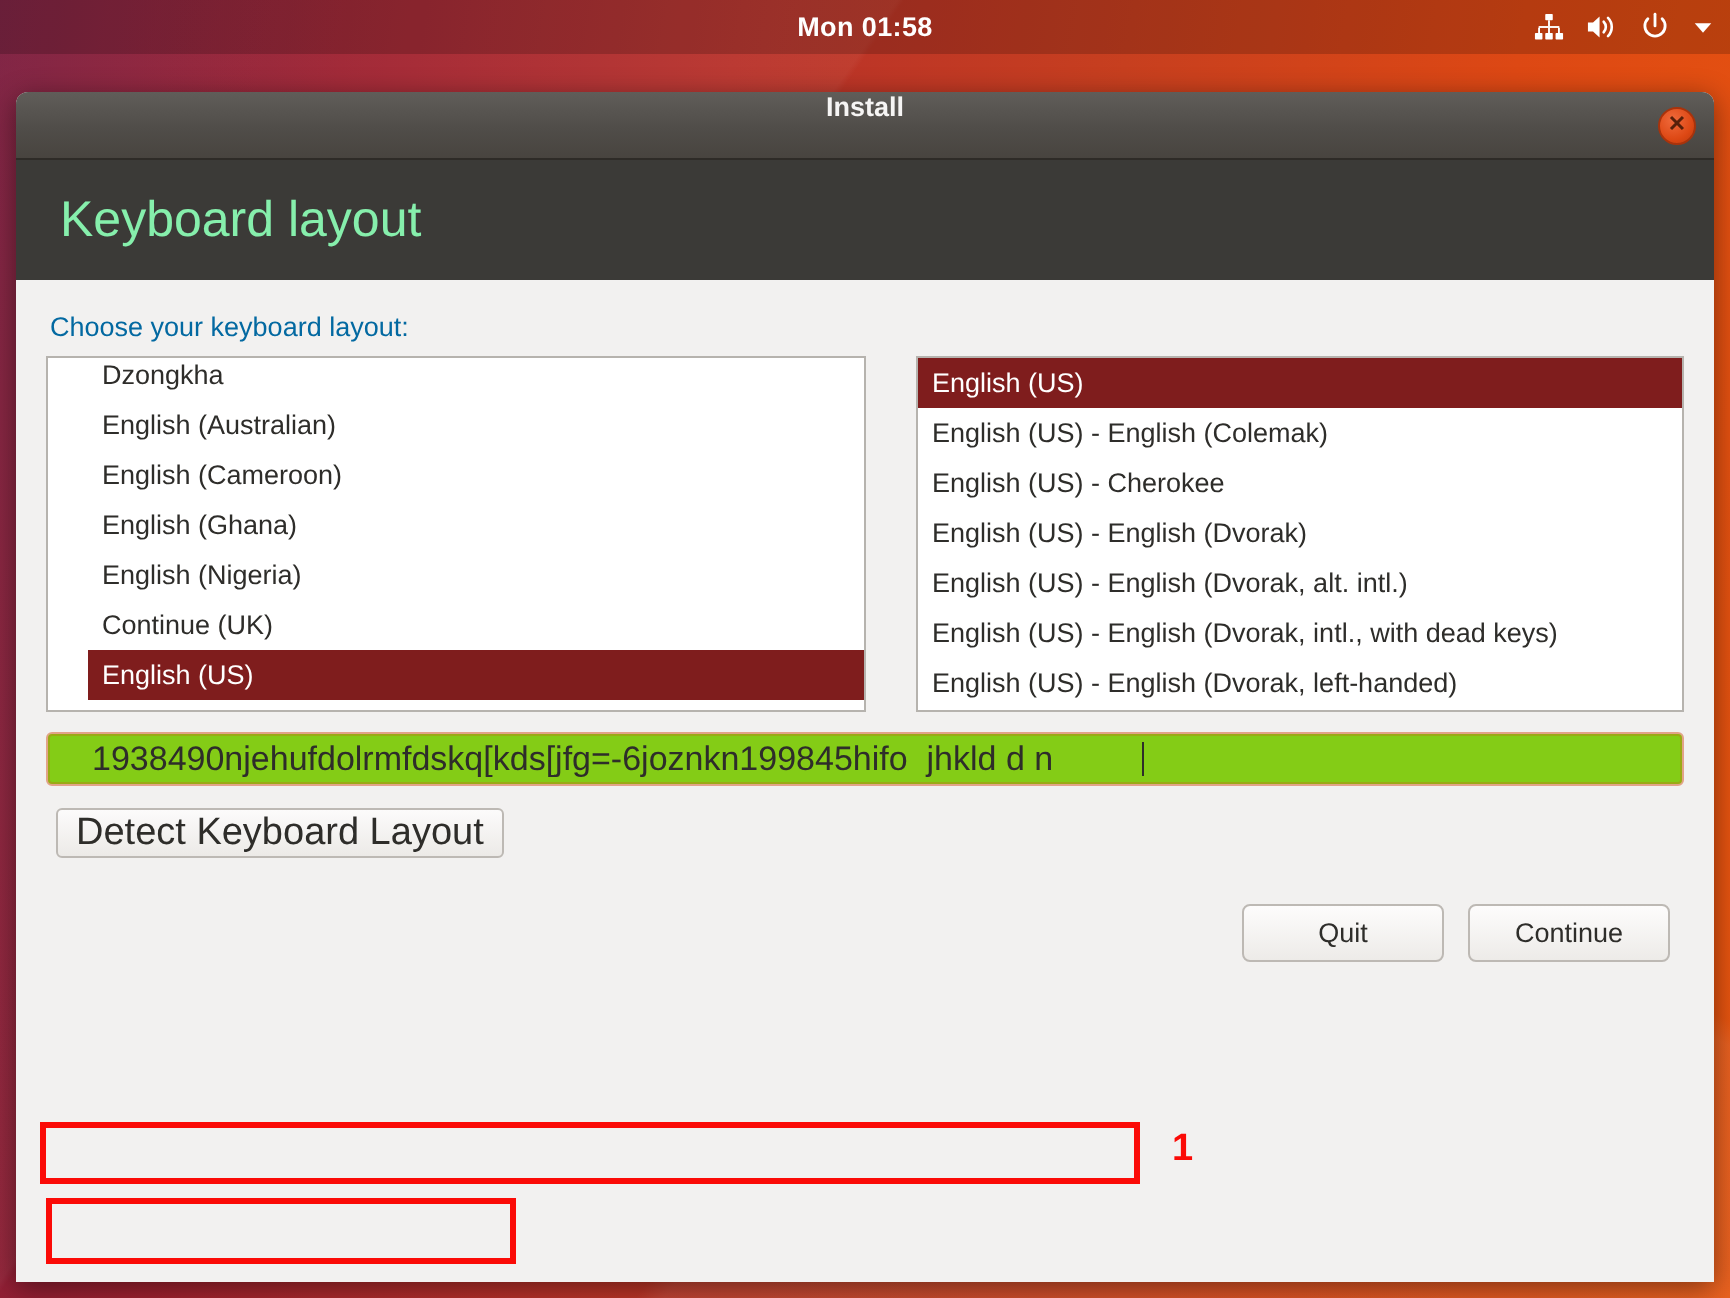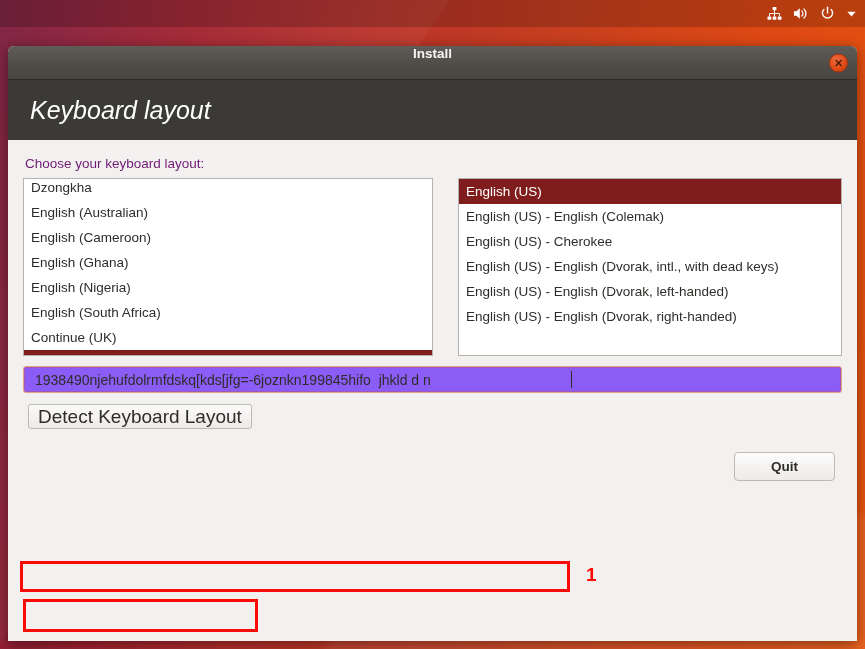--- a/index.html
+++ b/index.html
@@ -67,72 +67,72 @@
     cursor:pointer;
   }
 
   
   .page-header {
     height:60px; background:#3b3a37;
     display:flex; align-items:center;
     padding-left:22px;
   }
   .page-header h1 {
-    color:#ffffff; font-size:25px; font-weight:normal;font-style:italic;
+    color:#86efac; font-size:25px; font-weight:normal;
   }
 
   
   .body {
     background:#f2f1f0;
     height:461px; position:relative;
     padding:0;
   }
   .prompt {
     position:absolute; left:17px; top:16px;
-    font-size:13.5px; color:#701a75;
+    font-size:13.5px; color:#0369a1;
   }
 
   .lists {
     position:absolute; left:15px; top:38px;
     width:819px; height:178px;
     display:flex; gap:25px;
   }
   .listbox {
     background:#ffffff;
     border:1px solid #b6b3ae;
     overflow:hidden;
     position:relative;
   }
   .listbox.left  { width:410px; }
   .listbox.right { flex:1; }
   .list-inner { position:absolute; left:0; right:0; }
-  .listbox.left  .list-inner { top:-4px; }
+  .listbox.left  .list-inner { top:-4px;padding-left:20px; }
   .listbox.right .list-inner { top:0; }
   .row {
     height:25px; line-height:25px;
     padding-left:7px;
     font-size:13.5px; color:#2e2d2a;
     white-space:nowrap;
     cursor:default;
   }
   .row.selected { background:#7f1d1d; color:#ffffff; }
 
   
   .type-row {
     position:absolute; left:15px; top:226px; width:819px; height:27px;
   }
   .type-input {
     width:100%; height:100%;
-    background:#8b5cf6;
+    background:#84cc16;
     border:1px solid #e2a387;
     border-radius:3px;
     box-shadow:inset 0 0 0 1px rgba(221,72,20,.26);
     font-family:"Liberation Sans", sans-serif;
-    font-size:14px; color:#2e2d2a;
-    padding:0 11px;
+    font-size:17px; color:#2e2d2a;
+    padding:0 22px;
     outline:none;
   }
   .caret {
     position:absolute; left:548px; top:5px;
     width:1px; height:17px; background:#2e2d2a;
   }
 
   
   .detect-btn {
     position:absolute; left:20px; top:264px;
@@ -164,29 +164,29 @@
     display:flex; gap:12px;
   }
   .fbtn {
     width:101px; height:29px;
     background:linear-gradient(180deg,#fdfcfc 0%,#edebe8 100%);
     border:1px solid #bdb9b4;
     border-radius:4px;
     font-family:"Liberation Sans", sans-serif;
     font-size:13.5px; color:#2e2d2a;
     cursor:pointer;
-    font-weight:bold;
   }
 </style>
 </head>
 <body>
 
 <div class="desktop"></div>
 
 <div class="topbar">
+  <div class="topbar-clock">Mon 01:58</div>
   <div class="tray">
     <span class="ticon">
       <svg width="15" height="15" viewBox="0 0 16 16" fill="#fff">
         <rect x="6" y="1" width="4" height="3.4" rx="0.4"></rect>
         <rect x="0.5" y="11.2" width="4" height="3.4" rx="0.4"></rect>
         <rect x="6" y="11.2" width="4" height="3.4" rx="0.4"></rect>
         <rect x="11.5" y="11.2" width="4" height="3.4" rx="0.4"></rect>
         <rect x="7.5" y="4.4" width="1" height="3.1"></rect>
         <rect x="2.5" y="7.5" width="11" height="1"></rect>
         <rect x="2.2" y="8.4" width="1" height="2.8"></rect>
@@ -231,46 +231,48 @@
     <div class="prompt">Choose your keyboard layout:</div>
 
     <div class="lists">
       <div class="listbox left">
         <div class="list-inner" id="layout-list">
             <div class="row">Dzongkha</div>
             <div class="row">English (Australian)</div>
             <div class="row">English (Cameroon)</div>
             <div class="row">English (Ghana)</div>
             <div class="row">English (Nigeria)</div>
-            <div class="row">English (South Africa)</div>
             <div class="row">Continue (UK)</div>
             <div class="row selected">English (US)</div>
           </div>
       </div>
       <div class="listbox right">
         <div class="list-inner" id="variant-list">
             <div class="row selected">English (US)</div>
             <div class="row">English (US) - English (Colemak)</div>
             <div class="row">English (US) - Cherokee</div>
+            <div class="row">English (US) - English (Dvorak)</div>
+            <div class="row">English (US) - English (Dvorak, alt. intl.)</div>
             <div class="row">English (US) - English (Dvorak, intl., with dead keys)</div>
             <div class="row">English (US) - English (Dvorak, left-handed)</div>
             <div class="row">English (US) - English (Dvorak, right-handed)</div>
           </div>
       </div>
     </div>
 
     <div class="type-row">
       <input class="type-input" type="text" placeholder="Type here to test your keyboard" value="1938490njehufdolrmfdskq[kds[jfg=-6joznkn199845hifo  jhkld d n" style="">
       <span class="caret"></span>
     </div>
 
     <button class="detect-btn">Detect Keyboard Layout</button>
 
     <div class="footer-btns">
       <button class="fbtn">Quit</button>
+      <button class="fbtn">Continue</button>
     </div>
 
     <div class="anno-box anno-input"></div>
     <div class="anno-box anno-detect"></div>
     <div class="anno-num">1</div>
 
   </div>
 </div>
 
 </body></html>

